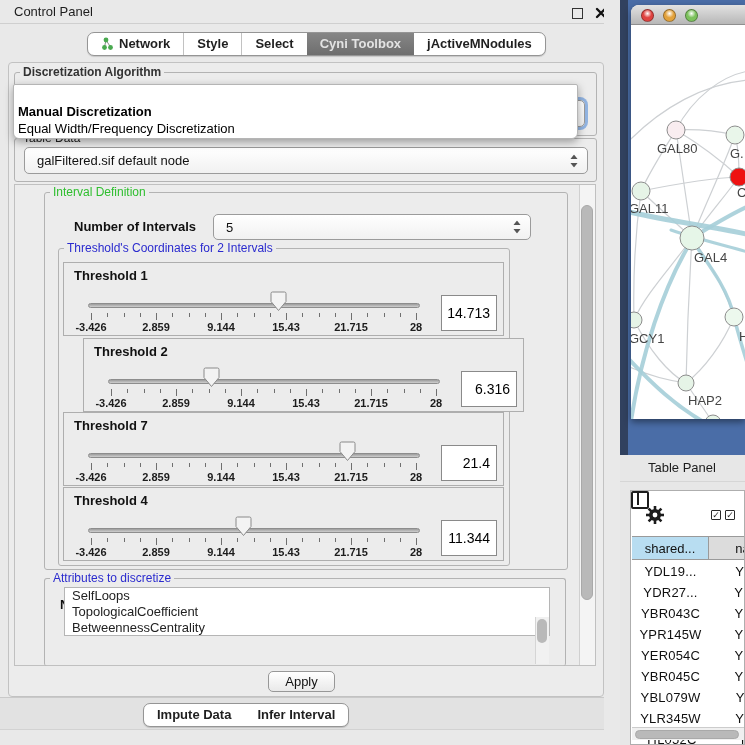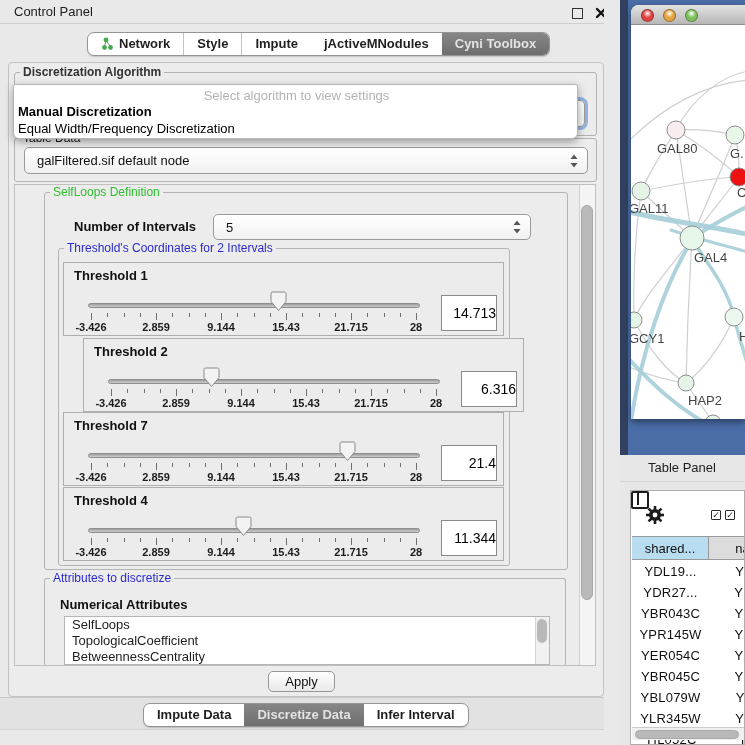--- a/index.html
+++ b/index.html
@@ -77,26 +77,26 @@
     border:1px solid #aeaeae; background:#ececec; }
   .th-title { position:absolute; left:10px; top:5px; font-size:13px; font-weight:bold; color:#111; }
   .th-track { position:absolute; left:24px; top:40px; width:332px; height:5px;
     background:linear-gradient(#9c9c9c,#cfcfcf); border:1px solid #8d8d8d; border-radius:3px; }
   .th-thumb { position:absolute; z-index:5; }
   .tick { position:absolute; width:1px; background:#6f6f6f; }
   .tick-label { position:absolute; width:48px; text-align:center; font-size:11px;
     font-weight:bold; color:#1c1c1c; }
   .valbox { position:absolute; right:6px; top:32px; width:56px; height:36px; background:#fff;
     border:1px solid #8a8a8a; font-size:14px; color:#000; display:flex; align-items:center;
-    justify-content:flex-end; }
+    justify-content:flex-end; padding-right:6px; }
 
   #group-attrs { left:44px; top:578px; width:522px; height:88px; border-bottom:none; }
   #group-attrs-label { left:50px; top:571px; }
   #numattr-label { left:60px; top:597px; font-size:13px; font-weight:bold; color:#111; }
-  #attr-list { left:64px; top:616px; width:486px; height:49px; background:#fff;
+  #attr-list { left:64px; top:587px; width:486px; height:49px; background:#fff;
     border:1px solid #b5b5b5; overflow:hidden; }
   .attr-item { font-size:13px; color:#222; line-height:16px; padding-left:7px; }
   #attr-scroll { left:535px; top:617px; width:14px; height:47px; background:#f1f1f1;
     border-left:1px solid #d5d5d5; }
   #attr-thumb { left:537px; top:619px; width:10px; height:24px; background:#b9b9b9; border-radius:5px; }
 
   #apply-btn { left:268px; top:671px; width:67px; height:21px;
     background:linear-gradient(#ffffff,#e9e9e9); border:1px solid #979797; border-radius:5px;
     font-size:13px; color:#111; display:flex; align-items:center; justify-content:center; }
 
@@ -161,27 +161,27 @@
         <circle cx="5" cy="3" r="2.4" fill="#49a94f"></circle>
         <circle cx="3.5" cy="10.5" r="2.4" fill="#49a94f"></circle>
         <circle cx="9.5" cy="10.5" r="2.4" fill="#49a94f"></circle>
       </svg>
       <span>Network</span>
     </div>
     <div class="tab sep">
       <span>Style</span>
     </div>
     <div class="tab sep">
-      <span>Impute</span>
+      <span>Select</span>
+    </div>
+    <div class="tab selected">
+      <span>Cyni Toolbox</span>
     </div>
     <div class="tab">
       <span>jActiveMNodules</span>
-    </div>
-    <div class="tab selected">
-      <span>Cyni Toolbox</span>
     </div>
   </div>
 
 <div class="abs" id="main-panel"></div>
 
 <div class="abs groupbox" id="group-disc"></div>
 <span class="grouplabel" id="group-disc-label">Discretization Algorithm</span>
 <div class="abs combo" id="combo-disc">
   <svg class="stepper" width="8" height="13" viewBox="0 0 8 13">
     <path d="M4,0 L7.5,4.5 H0.5 Z" fill="#555"></path>
@@ -193,31 +193,30 @@
 <span class="grouplabel" id="group-tabledata-label">Table Data</span>
 <div class="abs combo" id="combo-tabledata">
   <span>galFiltered.sif default node</span>
   <svg class="stepper" width="8" height="13" viewBox="0 0 8 13">
     <path d="M4,0 L7.5,4.5 H0.5 Z" fill="#555"></path>
       <path d="M4,13 L7.5,8.5 H0.5 Z" fill="#555"></path>
   </svg>
 </div>
 
 <div class="abs" id="popup">
-  <div class="abs" id="popup-hint">Select algorithm to view settings</div>
   <div class="popup-item" id="popup-item-1">Equal Width/Frequency Discretization</div>
   <div class="popup-item" id="popup-item-0">Manual Discretization</div>
 </div>
 
 <div class="abs" id="scrollpanel"></div>
 <div class="abs" id="vscroll"></div>
 <div class="abs" id="vscroll-thumb"></div>
 
 <div class="abs groupbox" id="group-interval"></div>
-<span class="grouplabel green" id="group-interval-label">SelfLoops Definition</span>
+<span class="grouplabel green" id="group-interval-label">Interval Definition</span>
 
 <span class="abs" id="numint-label">Number of Intervals</span>
 <div class="abs combo" id="combo-numint">
   <span>5</span>
   <svg class="stepper" width="8" height="13" viewBox="0 0 8 13">
     <path d="M4,0 L7.5,4.5 H0.5 Z" fill="#555"></path>
       <path d="M4,13 L7.5,8.5 H0.5 Z" fill="#555"></path>
   </svg>
 </div>
 
@@ -377,23 +376,20 @@
 <div class="abs" id="attr-scroll"></div>
 <div class="abs" id="attr-thumb"></div>
 
 <div class="abs" id="apply-btn">Apply</div>
 
 <div class="abs" id="bottom-band"></div>
 <div class="abs" id="below-band"></div>
 <div class="abs seg" id="bottom-tabs">
     <div class="tab">
       <span>Impute Data</span>
-    </div>
-    <div class="tab selected">
-      <span>Discretize Data</span>
     </div>
     <div class="tab">
       <span>Infer Interval</span>
     </div>
   </div>
 
 <div class="abs" id="right-gap"></div>
 <div class="abs" id="navy-strip"></div>
 <div class="abs" id="blue-frame"></div>
 <div class="abs" id="net-window">

